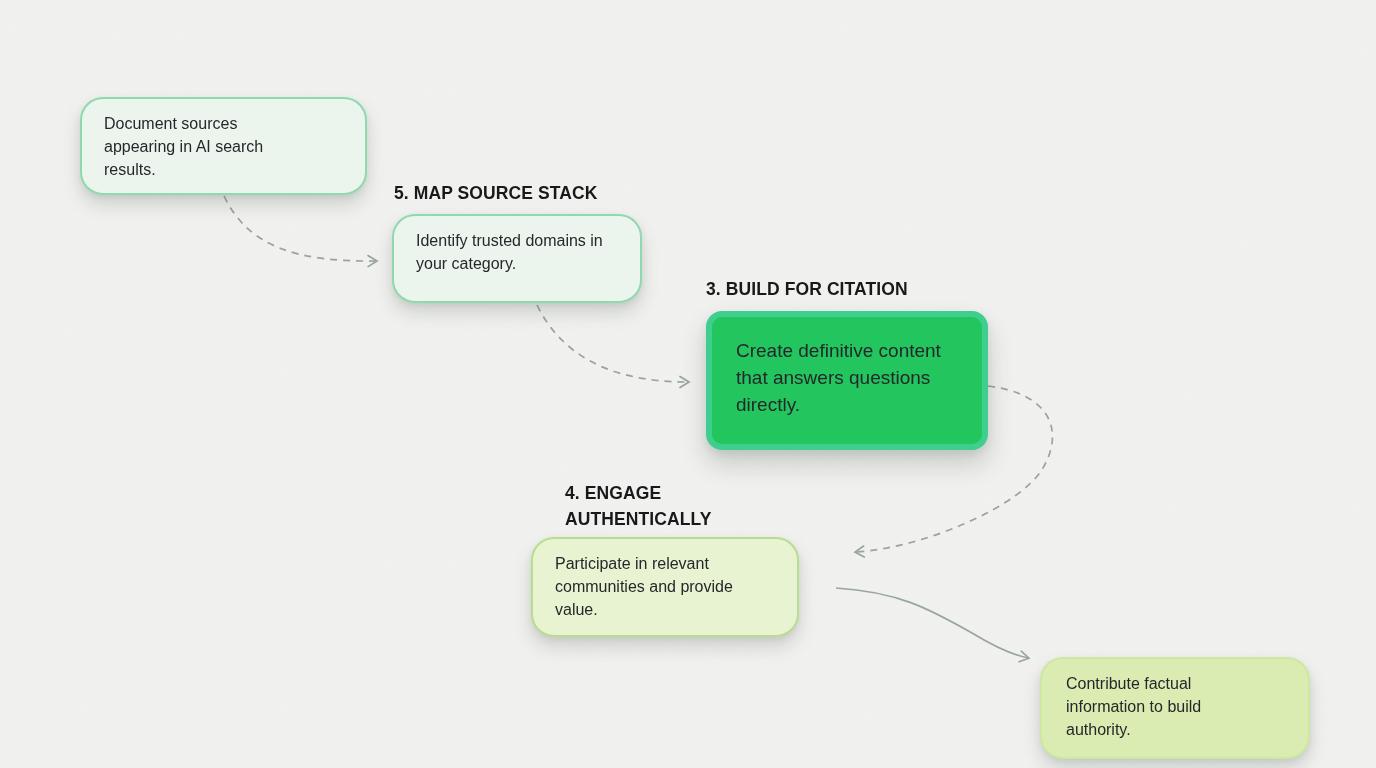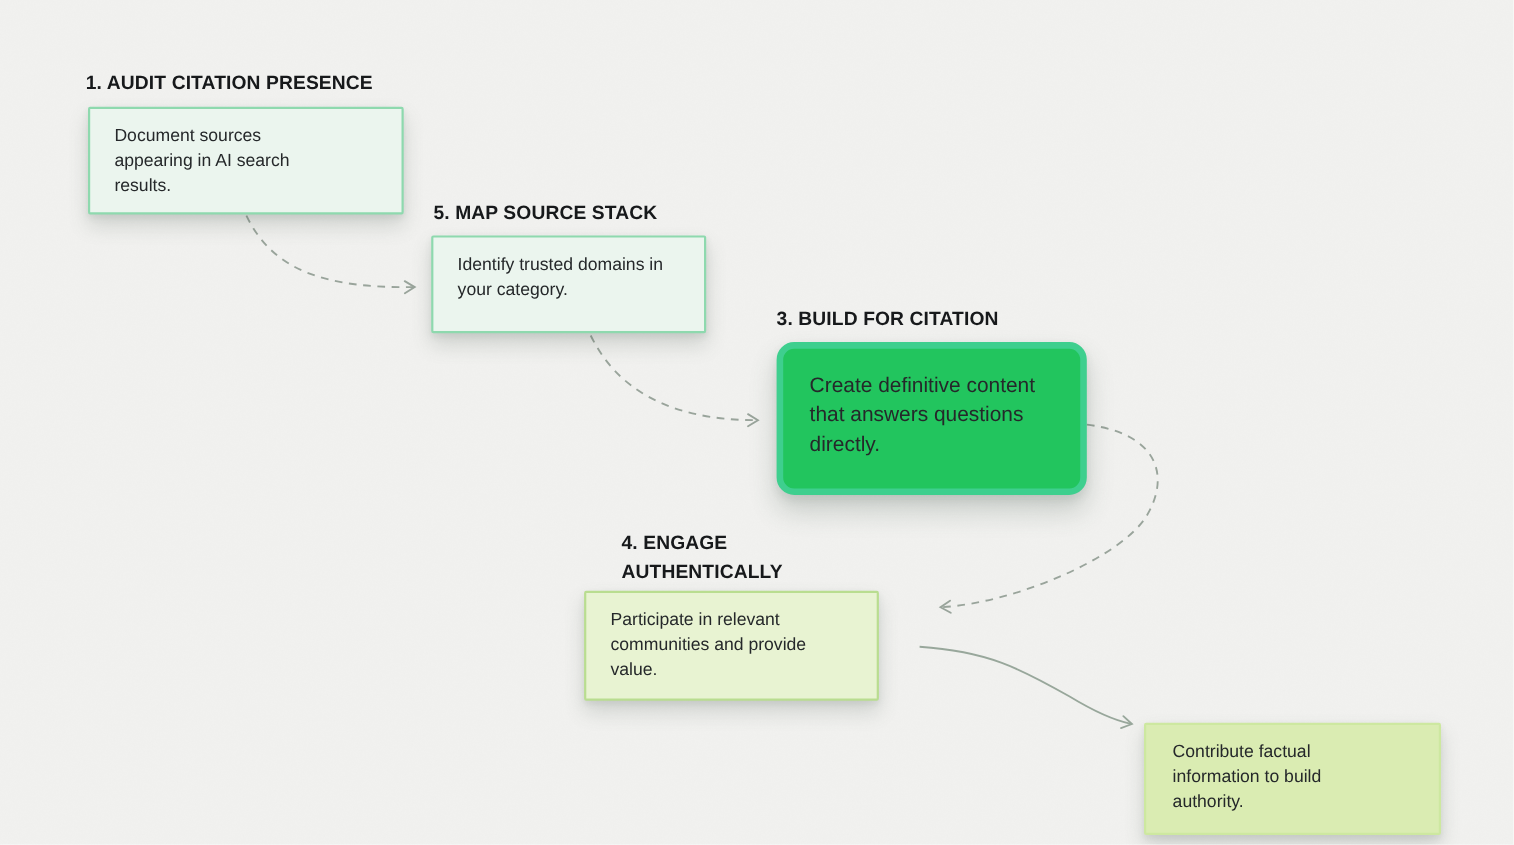--- a/index.html
+++ b/index.html
@@ -33,21 +33,21 @@
     font-size: 17.5px;
     line-height: 26px;
     color: #17191b;
     letter-spacing: .1px;
     white-space: nowrap;
   }
   .step-heading.wrap { white-space: normal; width: 190px; }
 
   .step-card {
     position: absolute;
-    border-radius: 2px;
+    border-radius: 23px;
     box-shadow: 0 10px 18px rgba(80, 95, 85, .20), 0 3px 6px rgba(80, 95, 85, .10);
   }
   .card-1, .card-2 {
     background: #ebf5ee;
     border: 2px solid #8ed9ae;
   }
   .card-3 {
     background: #22c55e;
     border: 6px solid #3ecf8e;
     border-radius: 16px;
@@ -110,21 +110,20 @@
       <marker id="chevSolid" markerUnits="userSpaceOnUse" markerWidth="18" markerHeight="18" viewBox="0 0 18 18" refX="12" refY="9" orient="auto">
         <path d="M4,3.5 L13,9 L4,14.5" fill="none" stroke="#98a79b" stroke-width="1.7" stroke-linecap="round"></path>
       </marker>
     </defs>
     <path d="M 224 196 C 248 246, 295 262, 376 261" fill="none" stroke="#99a49b" stroke-width="1.7" stroke-dasharray="7 6" marker-end="url(#chevDash)"></path>
     <path d="M 537 305 C 560 352, 606 382, 688 382" fill="none" stroke="#99a49b" stroke-width="1.7" stroke-dasharray="7 6" marker-end="url(#chevDash)"></path>
     <path d="M 988 386 C 1052 394, 1064 432, 1043 468 C 1021 506, 924 548, 856 552" fill="none" stroke="#99a49b" stroke-width="1.7" stroke-dasharray="7 6" marker-end="url(#chevDash)"></path>
     <path d="M 836 588 C 898 592, 928 608, 972 633 C 1000 650, 1018 656, 1028 658" fill="none" stroke="#98a79b" stroke-width="1.7" marker-end="url(#chevSolid)"></path>
   </svg>
 
-  <div class="step-heading h-1">1. AUDIT CITATION PRESENCE</div>
   <div class="step-card card-1 b-1">
     <div class="card-body">Document sources appearing in AI search results.</div>
   </div>
 
   <div class="step-heading h-2">5. MAP SOURCE STACK</div>
   <div class="step-card card-2 b-2">
     <div class="card-body">Identify trusted domains in your category.</div>
   </div>
 
   <div class="step-heading h-3">3. BUILD FOR CITATION</div>

